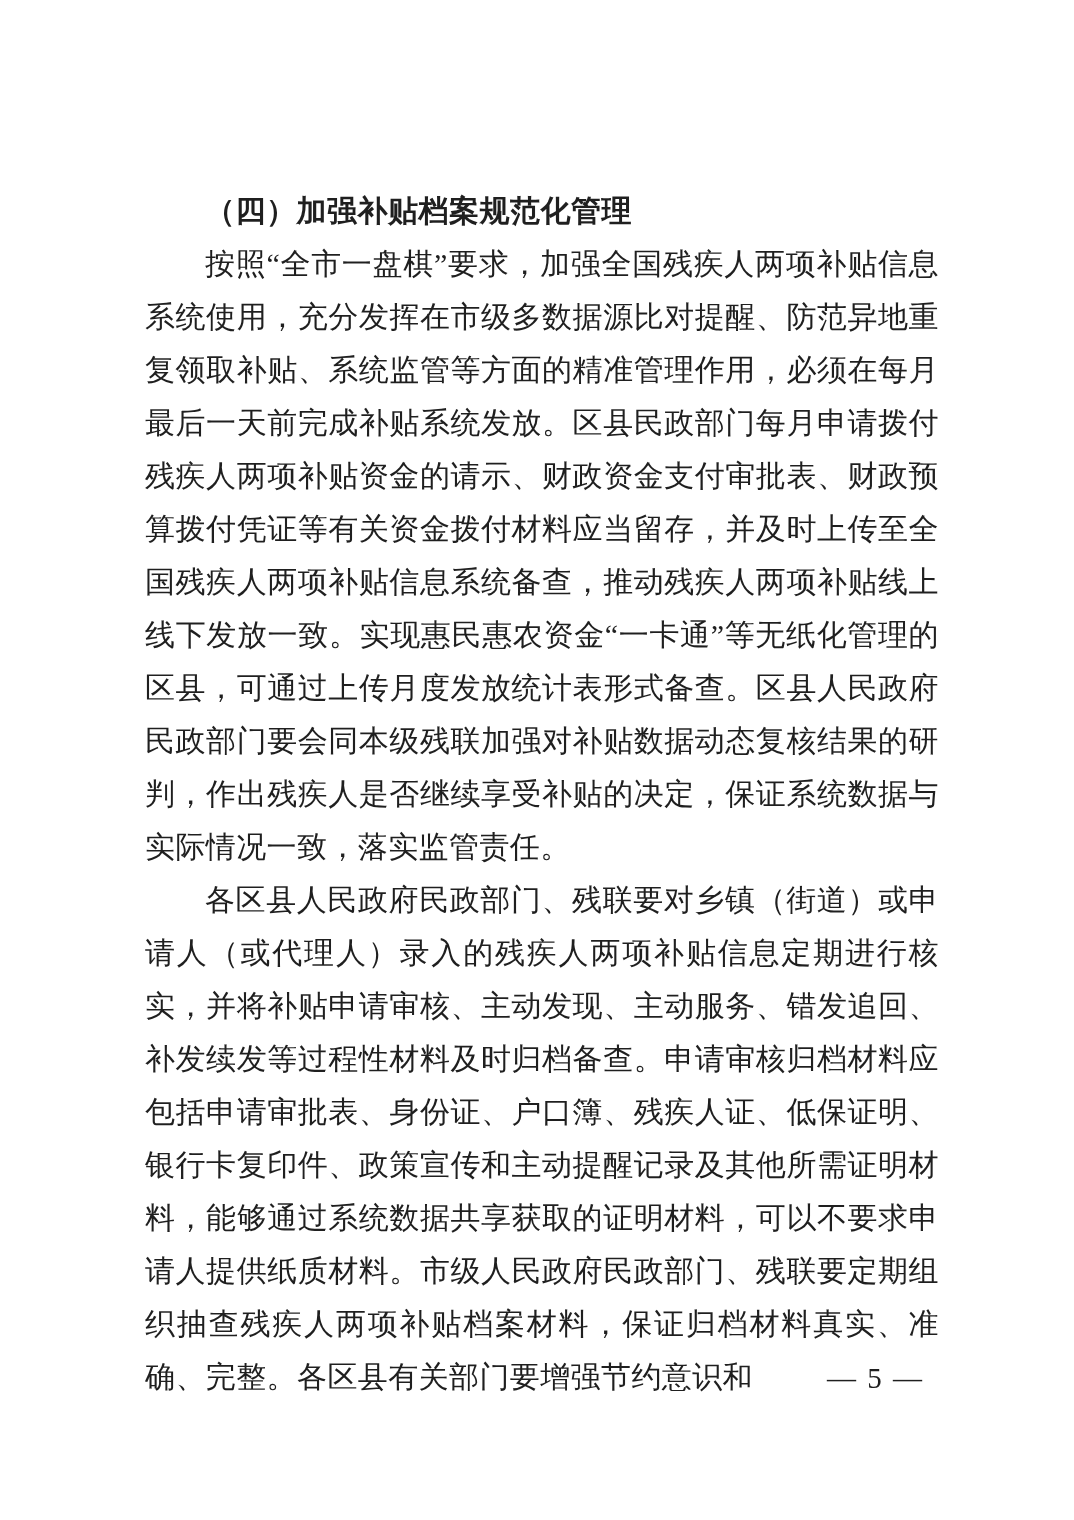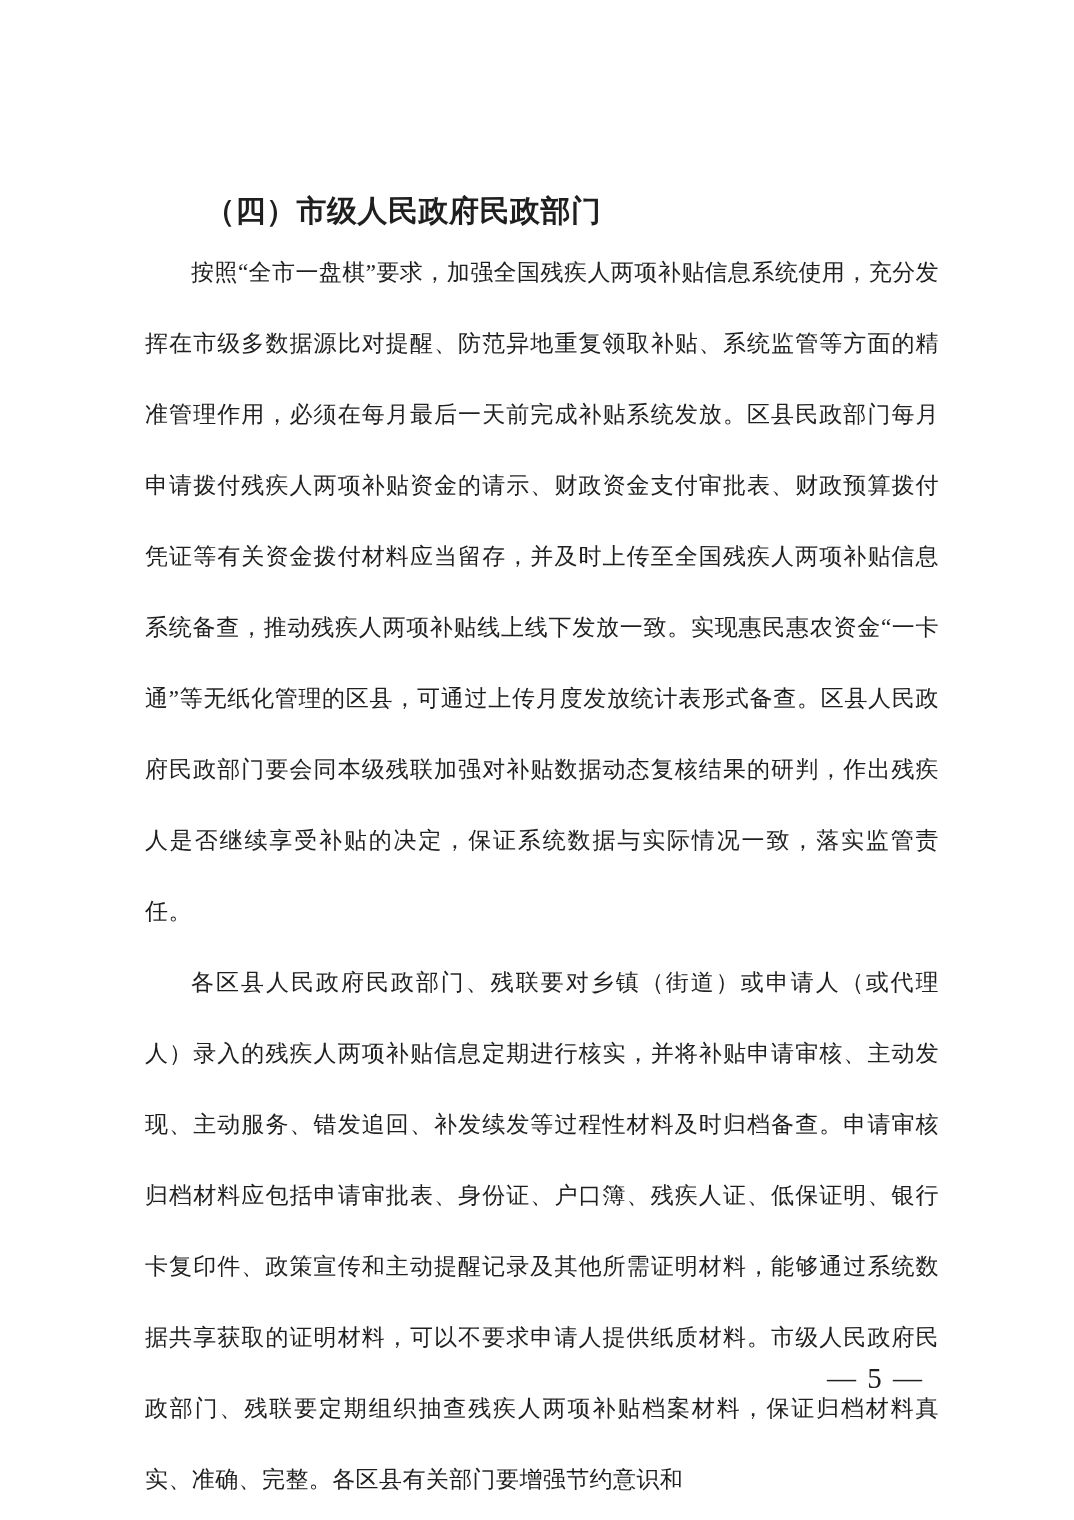--- a/index.html
+++ b/index.html
@@ -29,22 +29,22 @@
   .heading {
     margin: 0;
     font-size: 30px;
     line-height: 53px;
     font-weight: bold;
     text-indent: 2em;
     letter-spacing: 0.5px;
   }
   .para {
     margin: 0;
-    font-size: 23px;
-    line-height: 71px;
+    font-size: 30px;
+    line-height: 53px;
     font-weight: normal;
     text-indent: 2em;
     text-align: justify;
     text-justify: inter-character;
     letter-spacing: 0.4px;
   }
   .page-footer {
     position: absolute;
     right: 150px;
     top: 1360px;
@@ -55,21 +55,21 @@
     white-space: nowrap;
   }
 </style>
 </head>
 <body>
 
 <div class="page">
 
   <div class="content">
 
-    <h3 class="heading">（四）市级人民政府民政部门</h3>
+    <h3 class="heading">（四）加强补贴档案规范化管理</h3>
 
     <p class="para">按照“全市一盘棋”要求，加强全国残疾人两项补贴信息系统使用，充分发挥在市级多数据源比对提醒、防范异地重复领取补贴、系统监管等方面的精准管理作用，必须在每月最后一天前完成补贴系统发放。区县民政部门每月申请拨付残疾人两项补贴资金的请示、财政资金支付审批表、财政预算拨付凭证等有关资金拨付材料应当留存，并及时上传至全国残疾人两项补贴信息系统备查，推动残疾人两项补贴线上线下发放一致。实现惠民惠农资金“一卡通”等无纸化管理的区县，可通过上传月度发放统计表形式备查。区县人民政府民政部门要会同本级残联加强对补贴数据动态复核结果的研判，作出残疾人是否继续享受补贴的决定，保证系统数据与实际情况一致，落实监管责任。</p>
 
 
     <p class="para">各区县人民政府民政部门、残联要对乡镇（街道）或申请人（或代理人）录入的残疾人两项补贴信息定期进行核实，并将补贴申请审核、主动发现、主动服务、错发追回、补发续发等过程性材料及时归档备查。申请审核归档材料应包括申请审批表、身份证、户口簿、残疾人证、低保证明、银行卡复印件、政策宣传和主动提醒记录及其他所需证明材料，能够通过系统数据共享获取的证明材料，可以不要求申请人提供纸质材料。市级人民政府民政部门、残联要定期组织抽查残疾人两项补贴档案材料，保证归档材料真实、准确、完整。各区县有关部门要增强节约意识和</p>
 
   </div>
 
   <div class="page-footer">— 5 —</div>
 

